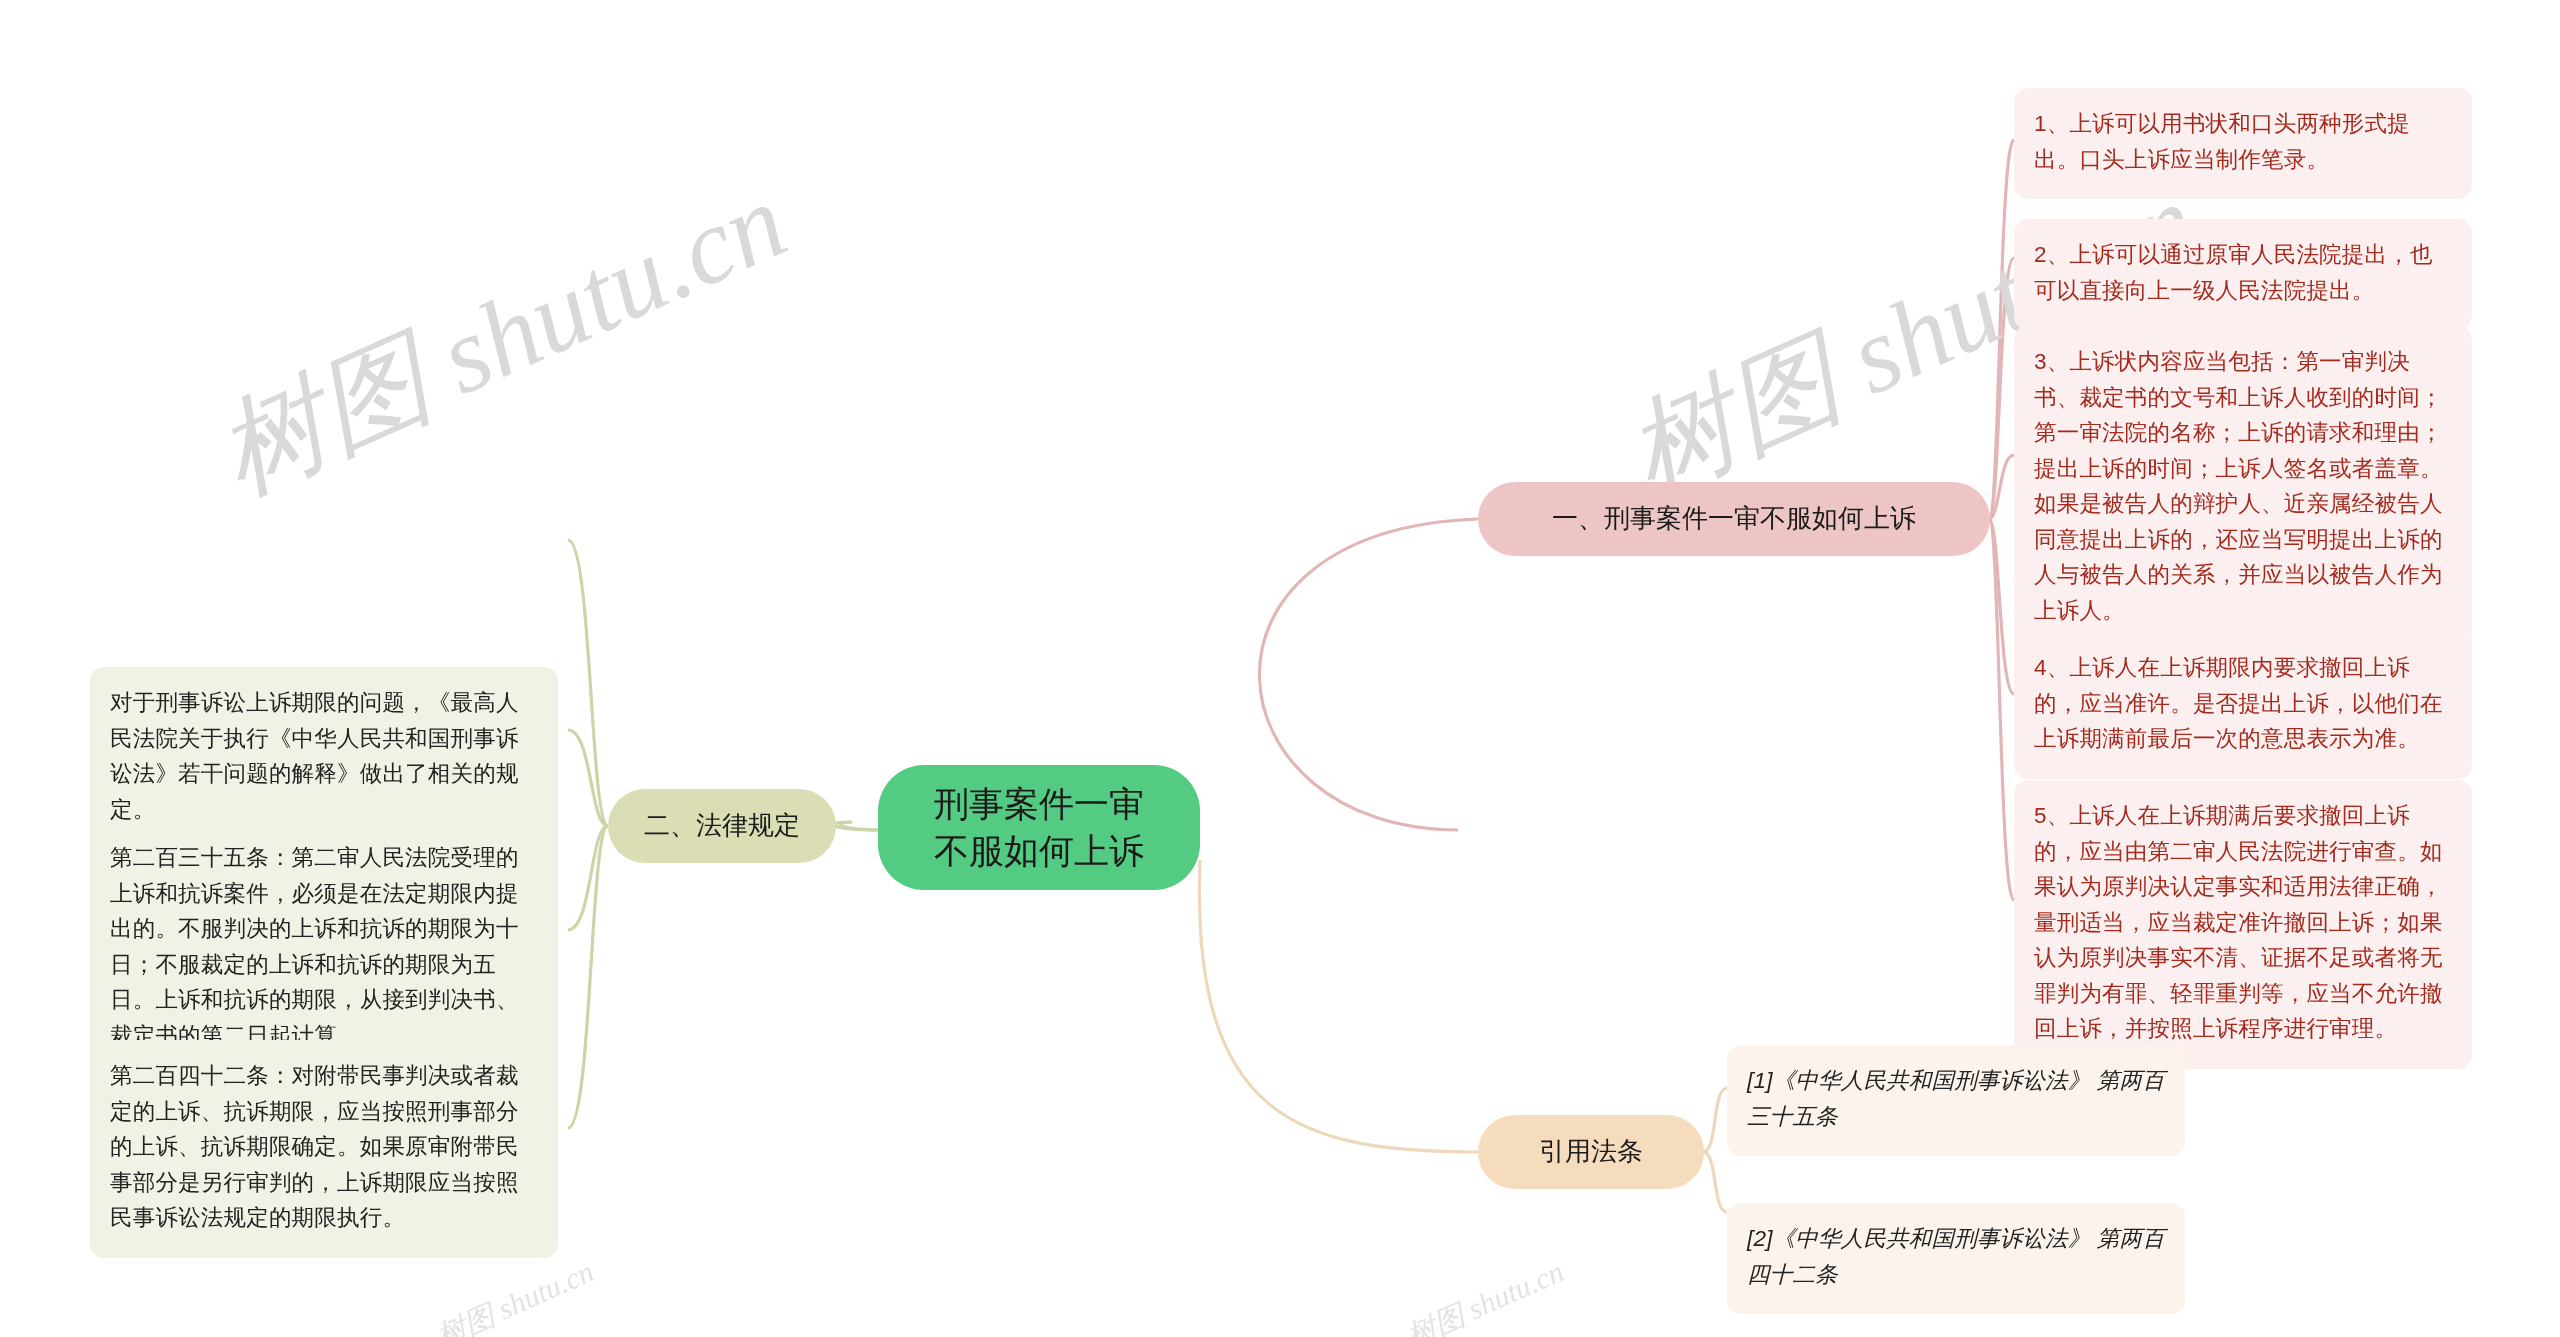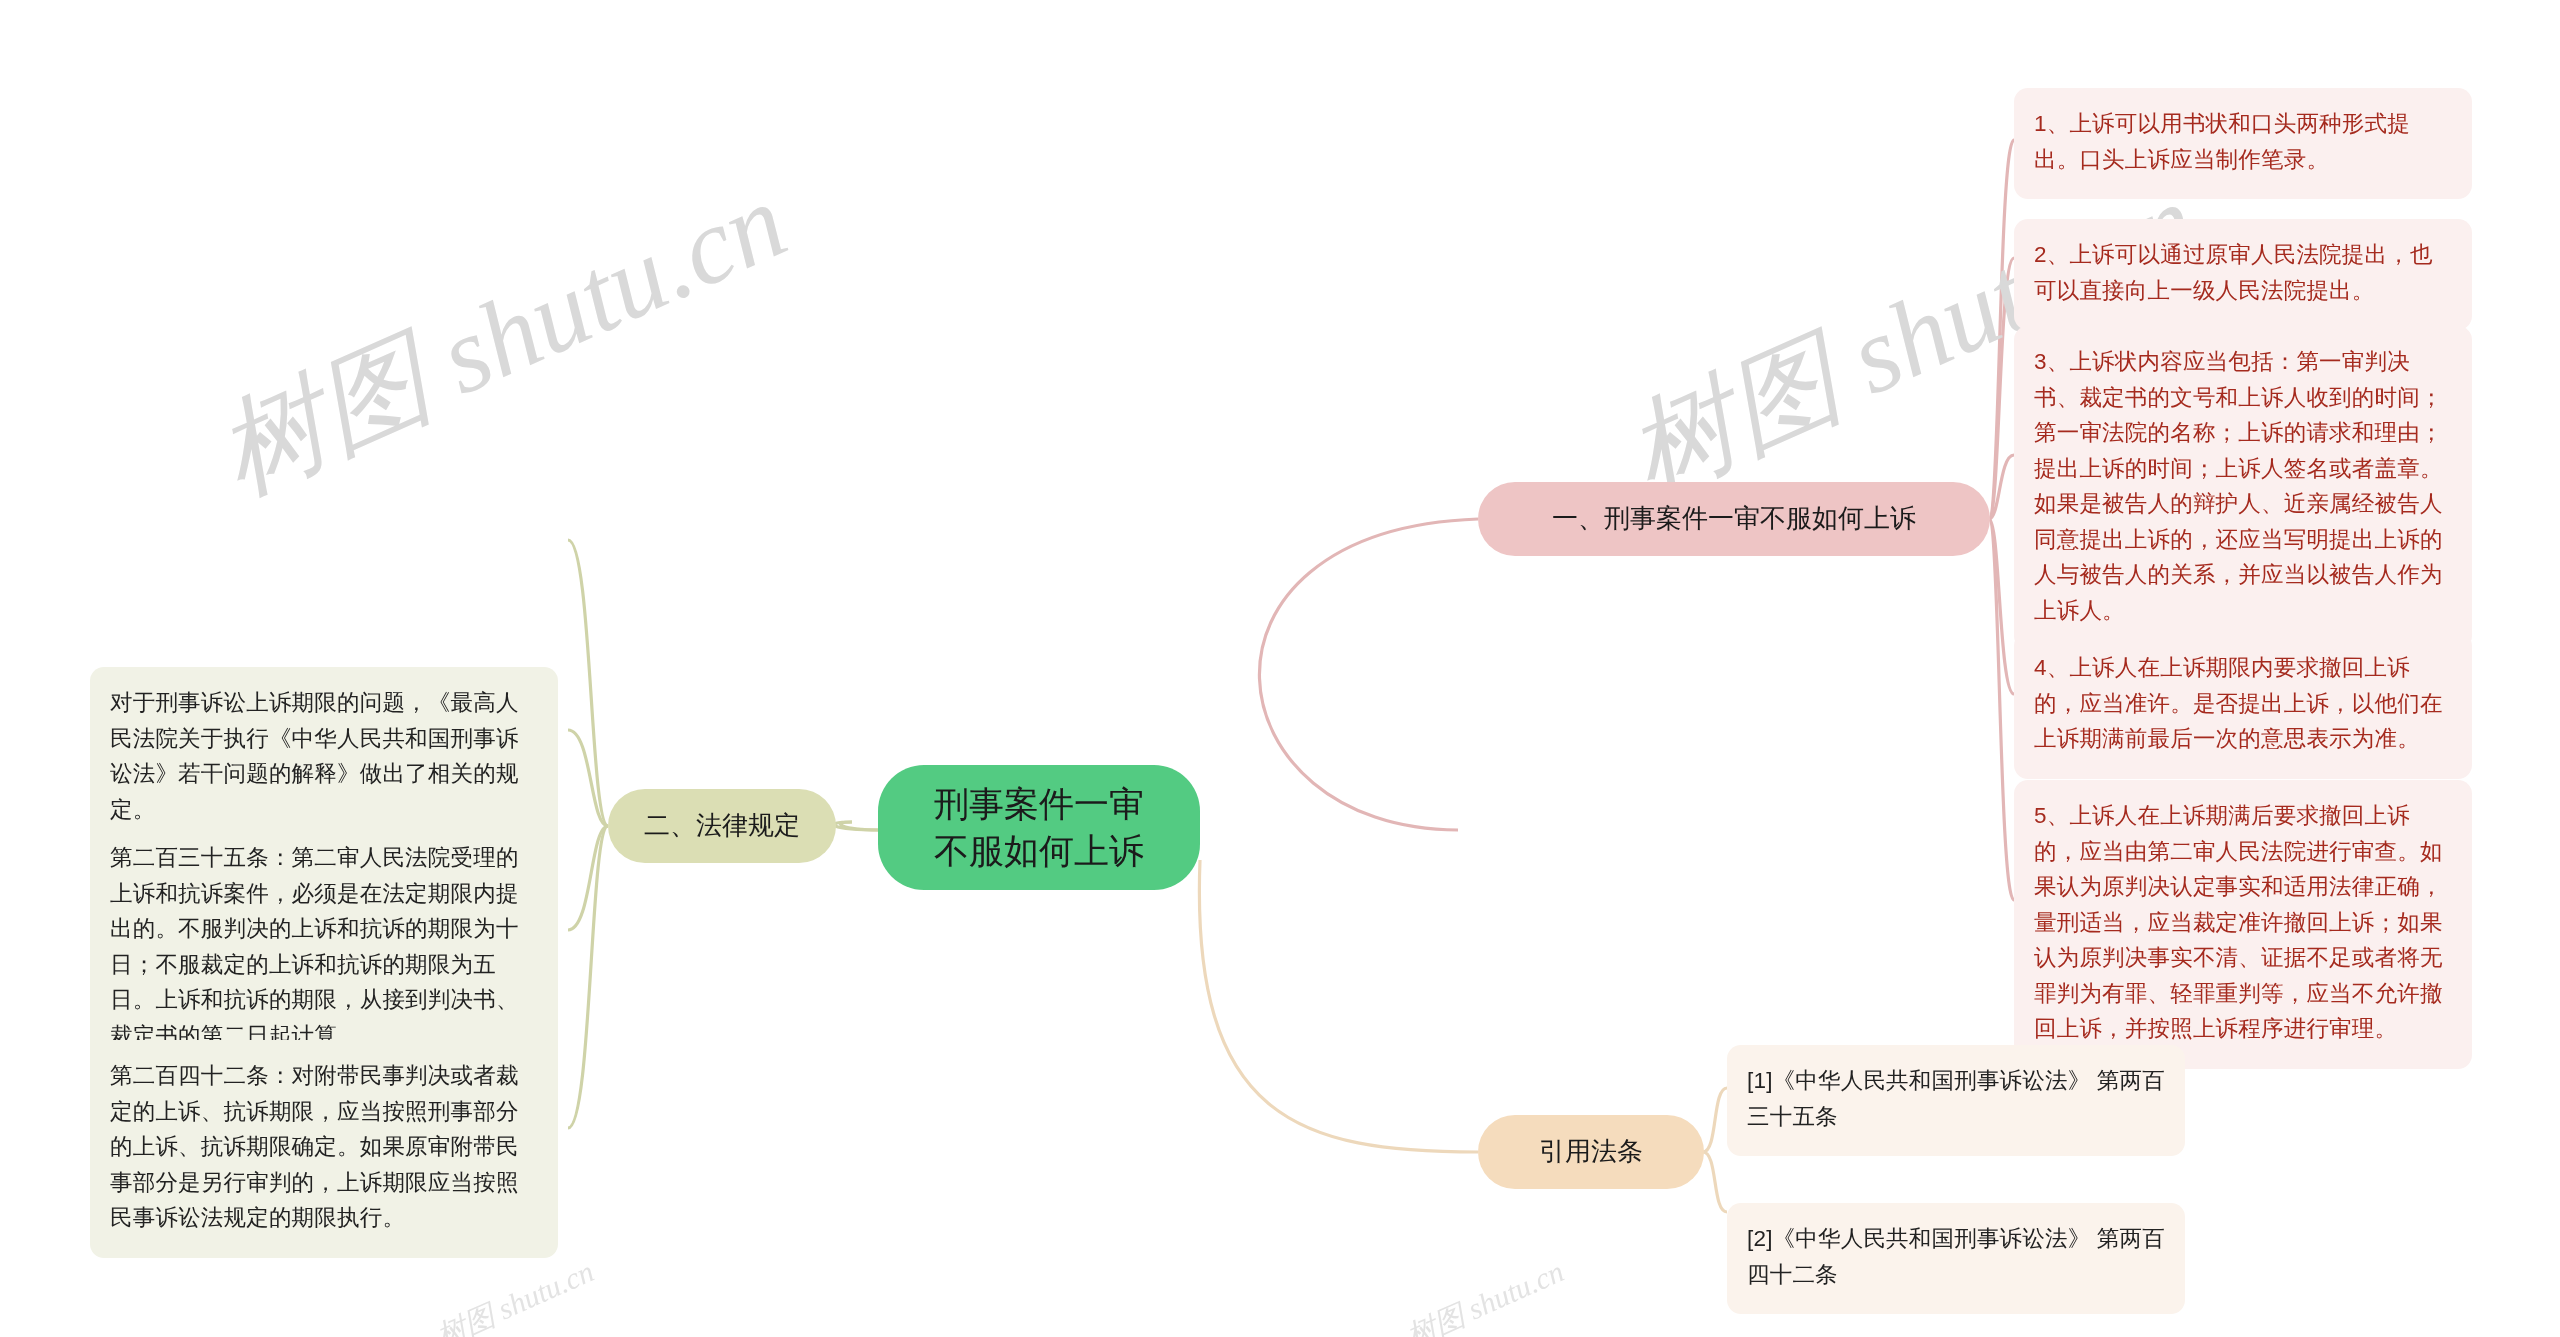--- a/index.html
+++ b/index.html
@@ -113,20 +113,21 @@
     background: #f1f2e6;
     color: #222222;
   }
   .card-pink {
     background: #fbf0ef;
     color: #a52a1e;
   }
   .card-cream {
     background: #fbf3ec;
     color: #222222;
+    font-style: italic;
   }
 </style>
 </head>
 <body>
 
 <div id="canvas">
 
   <svg id="links" viewBox="0 0 2560 1337">
 
     <path d="M1458,830 C1210,830 1170,530 1478,519" fill="none" stroke="#e2b6b6" stroke-width="3.2"></path>

